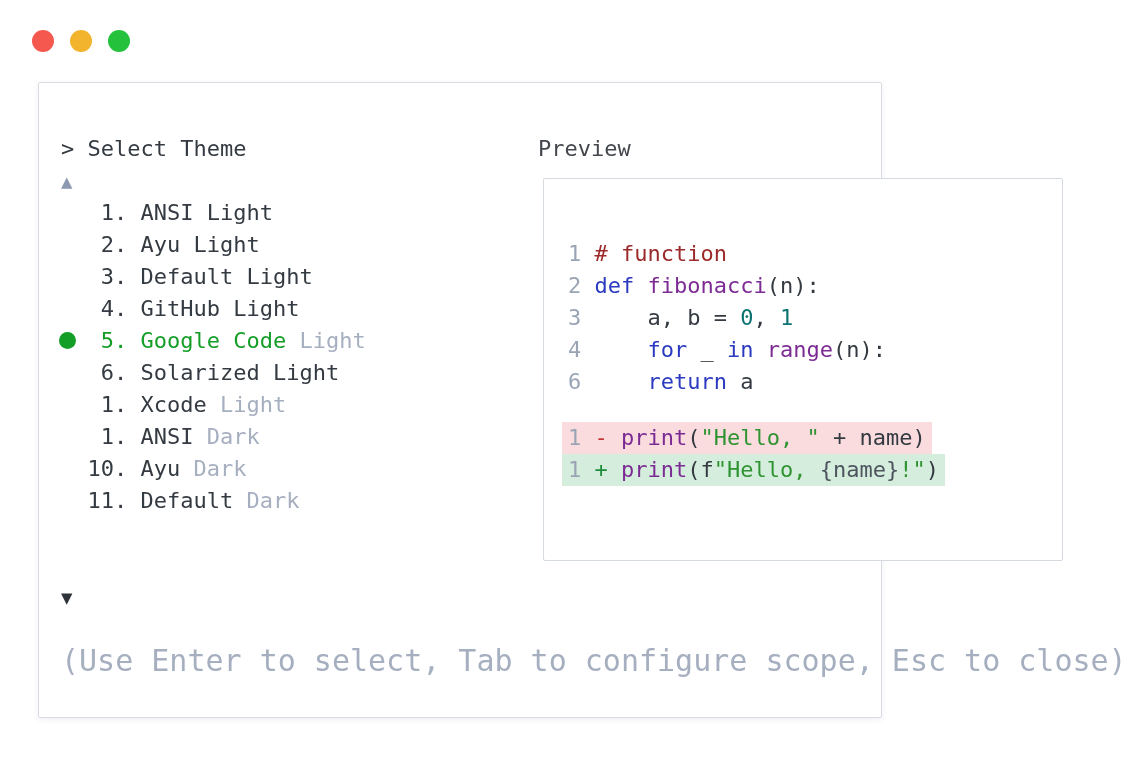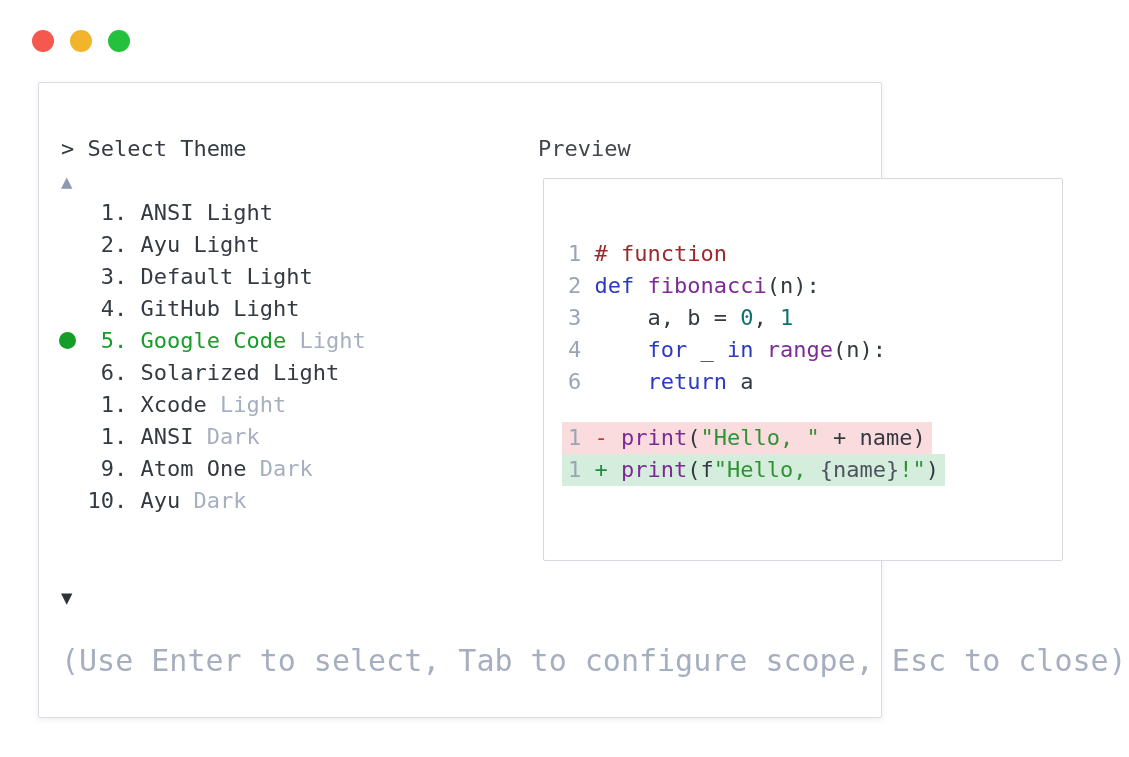--- a/index.html
+++ b/index.html
@@ -69,22 +69,22 @@
 
   <div class="list" id="theme-list">
       <div class="row"><span class="t-pri">   1. ANSI</span><span class="t-pri"> Light</span></div>
       <div class="row"><span class="t-pri">   2. Ayu</span><span class="t-pri"> Light</span></div>
       <div class="row"><span class="t-pri">   3. Default</span><span class="t-pri"> Light</span></div>
       <div class="row"><span class="t-pri">   4. GitHub</span><span class="t-pri"> Light</span></div>
       <div class="row"><span class="bullet"></span><span class="t-sel">   5. Google Code</span><span class="t-mut"> Light</span></div>
       <div class="row"><span class="t-pri">   6. Solarized</span><span class="t-pri"> Light</span></div>
       <div class="row"><span class="t-pri">   1. Xcode</span><span class="t-mut"> Light</span></div>
       <div class="row"><span class="t-pri">   1. ANSI</span><span class="t-mut"> Dark</span></div>
-      <div class="row"><span class="t-pri">   9. Atom One</span><span class="t-mut"> Dark</span></div>
       <div class="row"><span class="t-pri">  10. Ayu</span><span class="t-mut"> Dark</span></div>
+      <div class="row"><span class="t-pri">  11. Default</span><span class="t-mut"> Dark</span></div>
     </div>
 
   <div class="arrow down">▼</div>
 
   <div class="help">(Use Enter to select, Tab to configure scope, Esc to close)</div>
 
   <div class="preview-label">Preview</div>
 
   <div class="preview-box">
     <div class="codeline"> </div>

